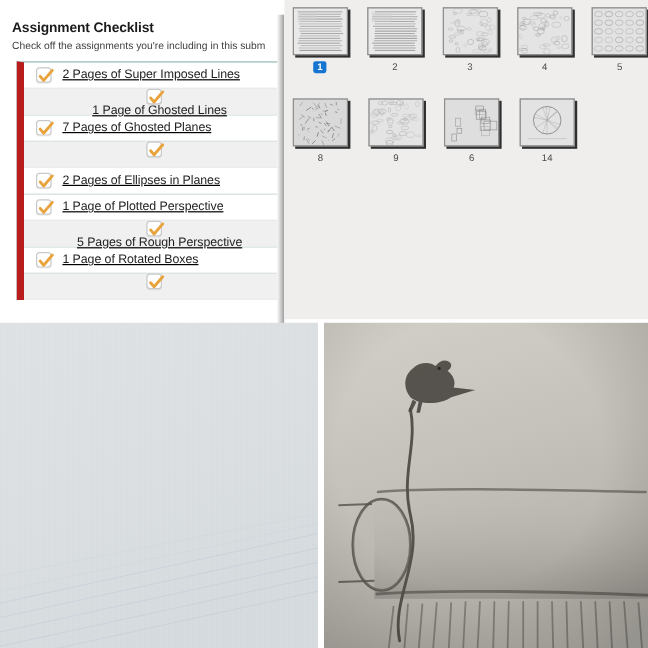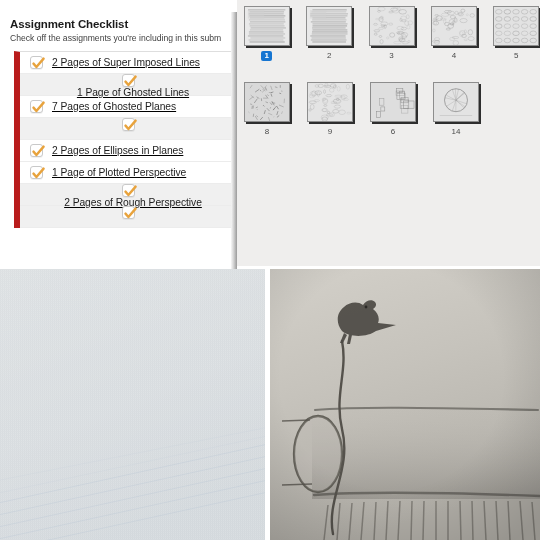--- a/index.html
+++ b/index.html
@@ -151,21 +151,29 @@
             </svg>
           </span>
           <span class="cl-label">1 Page of Plotted Perspective</span>
         </div>
         <div class="cl-row even">
           <span class="cl-check">
             <svg width="15" height="15" viewBox="0 0 15 15">
               <path d="M2.5 7.6 L5.4 11 L12.6 2.6" fill="none" stroke="#e8a33d" stroke-width="2.4" stroke-linecap="round" stroke-linejoin="round"></path>
             </svg>
           </span>
-          <span class="cl-label">2 Pages of Rough Perspective</span>
+          <span class="cl-label">5 Pages of Rough Perspective</span>
+        </div>
+        <div class="cl-row odd">
+          <span class="cl-check">
+            <svg width="15" height="15" viewBox="0 0 15 15">
+              <path d="M2.5 7.6 L5.4 11 L12.6 2.6" fill="none" stroke="#e8a33d" stroke-width="2.4" stroke-linecap="round" stroke-linejoin="round"></path>
+            </svg>
+          </span>
+          <span class="cl-label">1 Page of Rotated Boxes</span>
         </div>
         <div class="cl-row even">
           <span class="cl-check">
             <svg width="15" height="15" viewBox="0 0 15 15">
               <path d="M2.5 7.6 L5.4 11 L12.6 2.6" fill="none" stroke="#e8a33d" stroke-width="2.4" stroke-linecap="round" stroke-linejoin="round"></path>
             </svg>
           </span>
         </div>
       </div>
     <div id="checklist-edge"></div>

